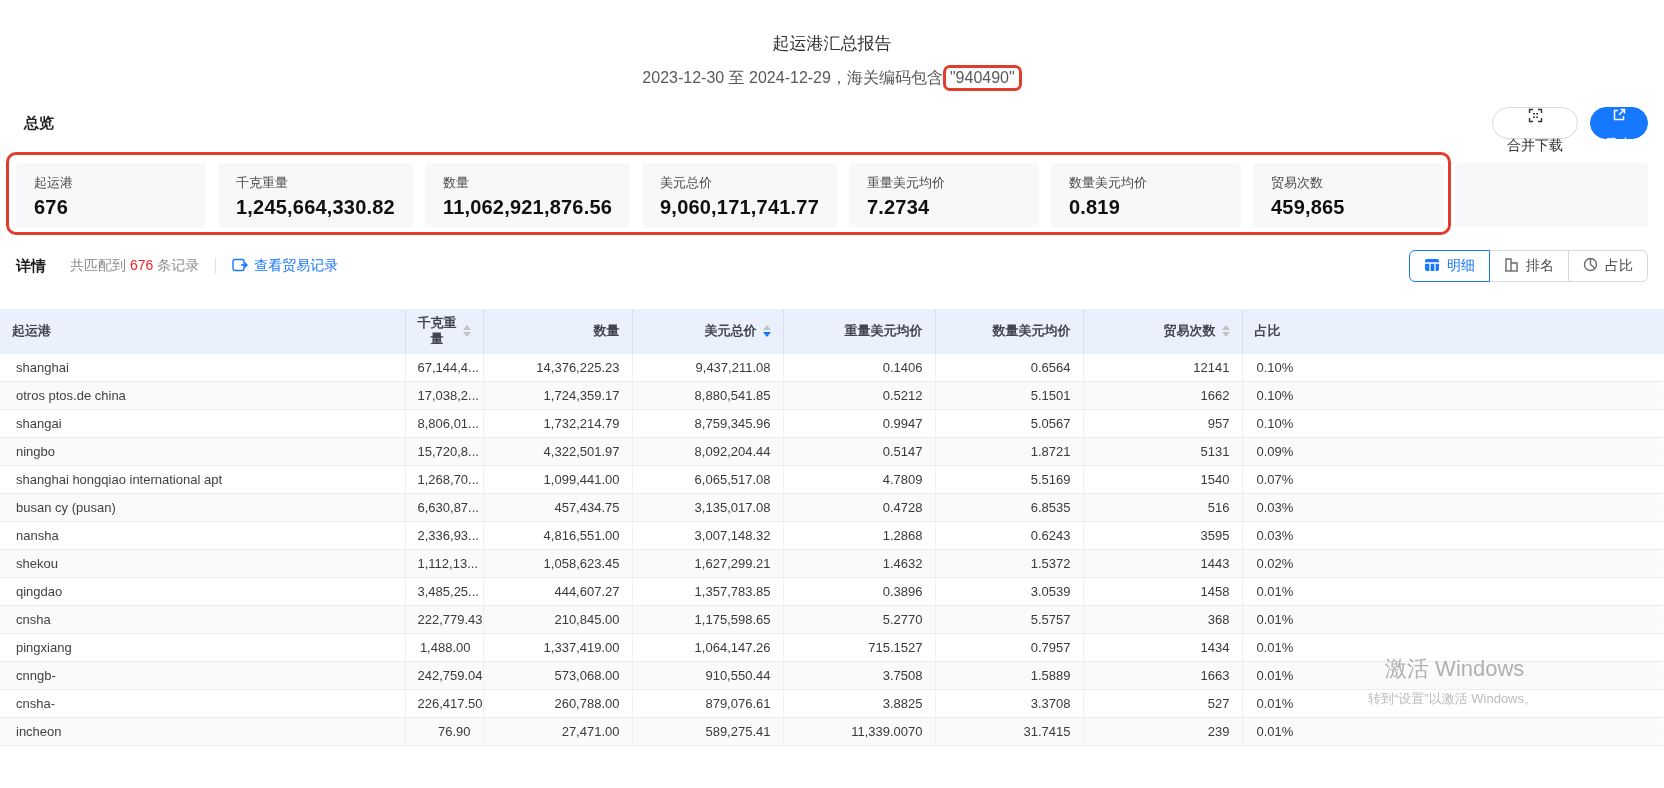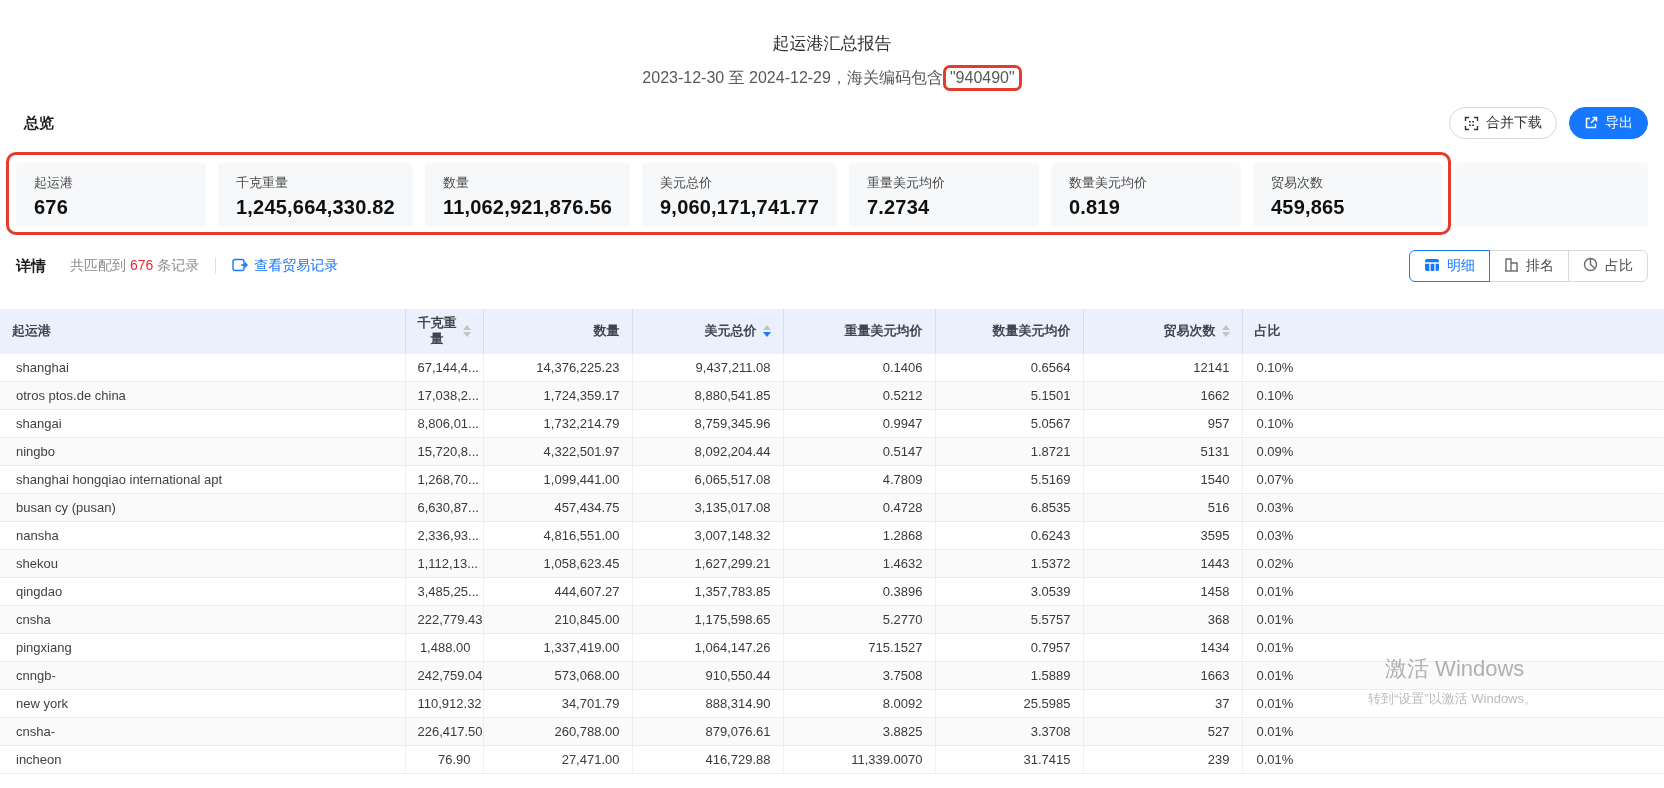--- a/index.html
+++ b/index.html
@@ -12,23 +12,23 @@
   .report-title { font-size:17px; color:#2f2f2f; font-weight:500; }
   .report-subtitle { margin-top:13px; font-size:16px; color:#595959; }
   .hs-highlight { display:inline-block; border:3px solid #e23d2c; border-radius:7px;
     padding:1px 4px; margin:-3px 0; }
 
   
   .toolbar { display:flex; align-items:center; justify-content:space-between;
     margin:16px 16px 0 24px; height:36px; }
   .section-label { font-size:15px; font-weight:700; color:#1f1f1f; }
   .toolbar-right { display:flex; gap:12px; }
-  .btn { display:flex; align-items:center; gap:7px; height:32px; padding:0 14px;
+  .btn { display:flex; align-items:center; gap:14px; height:32px; padding:0 14px;
     border:1px solid #d9d9d9; border-radius:16px; background:#fff; font-size:14px;
-    color:#333; cursor:pointer; }
+    color:#333; cursor:pointer;flex-direction:column; }
   .btn-primary { background:#1677ff; border-color:#1677ff; color:#fff; }
   .btn svg { display:block; }
 
   
   .cards-row { display:flex; gap:12px; margin:22px 16px 0 16px; }
   .cards-main { position:relative; display:flex; gap:12px; flex:1; }
   .card { flex:1; background:#f7f8fa; border-radius:4px; padding:11px 18px 12px 18px;
     height:64px; }
   .card-empty { width:193px; background:#f7f8fa; border-radius:4px; height:64px; }
   .card-label { font-size:13px; color:#4a4a4a; }
@@ -396,44 +396,34 @@
             <td class="c0 al-l">cnngb-</td>
             <td class="c1 al-r">242,759.04</td>
             <td class="c2 al-r">573,068.00</td>
             <td class="c3 al-r">910,550.44</td>
             <td class="c4 al-r">3.7508</td>
             <td class="c5 al-r">1.5889</td>
             <td class="c6 al-r">1663</td>
             <td class="c7 al-l">0.01%</td>
           </tr>
           <tr>
-            <td class="c0 al-l">new york</td>
-            <td class="c1 al-r">110,912.32</td>
-            <td class="c2 al-r">34,701.79</td>
-            <td class="c3 al-r">888,314.90</td>
-            <td class="c4 al-r">8.0092</td>
-            <td class="c5 al-r">25.5985</td>
-            <td class="c6 al-r">37</td>
-            <td class="c7 al-l">0.01%</td>
-          </tr>
-          <tr>
             <td class="c0 al-l">cnsha-</td>
             <td class="c1 al-r">226,417.50</td>
             <td class="c2 al-r">260,788.00</td>
             <td class="c3 al-r">879,076.61</td>
             <td class="c4 al-r">3.8825</td>
             <td class="c5 al-r">3.3708</td>
             <td class="c6 al-r">527</td>
             <td class="c7 al-l">0.01%</td>
           </tr>
           <tr>
             <td class="c0 al-l">incheon</td>
             <td class="c1 al-r">76.90</td>
             <td class="c2 al-r">27,471.00</td>
-            <td class="c3 al-r">416,729.88</td>
+            <td class="c3 al-r">589,275.41</td>
             <td class="c4 al-r">11,339.0070</td>
             <td class="c5 al-r">31.7415</td>
             <td class="c6 al-r">239</td>
             <td class="c7 al-l">0.01%</td>
           </tr>
         </tbody>
     </table>
   </div>
 
   <div class="watermark">

